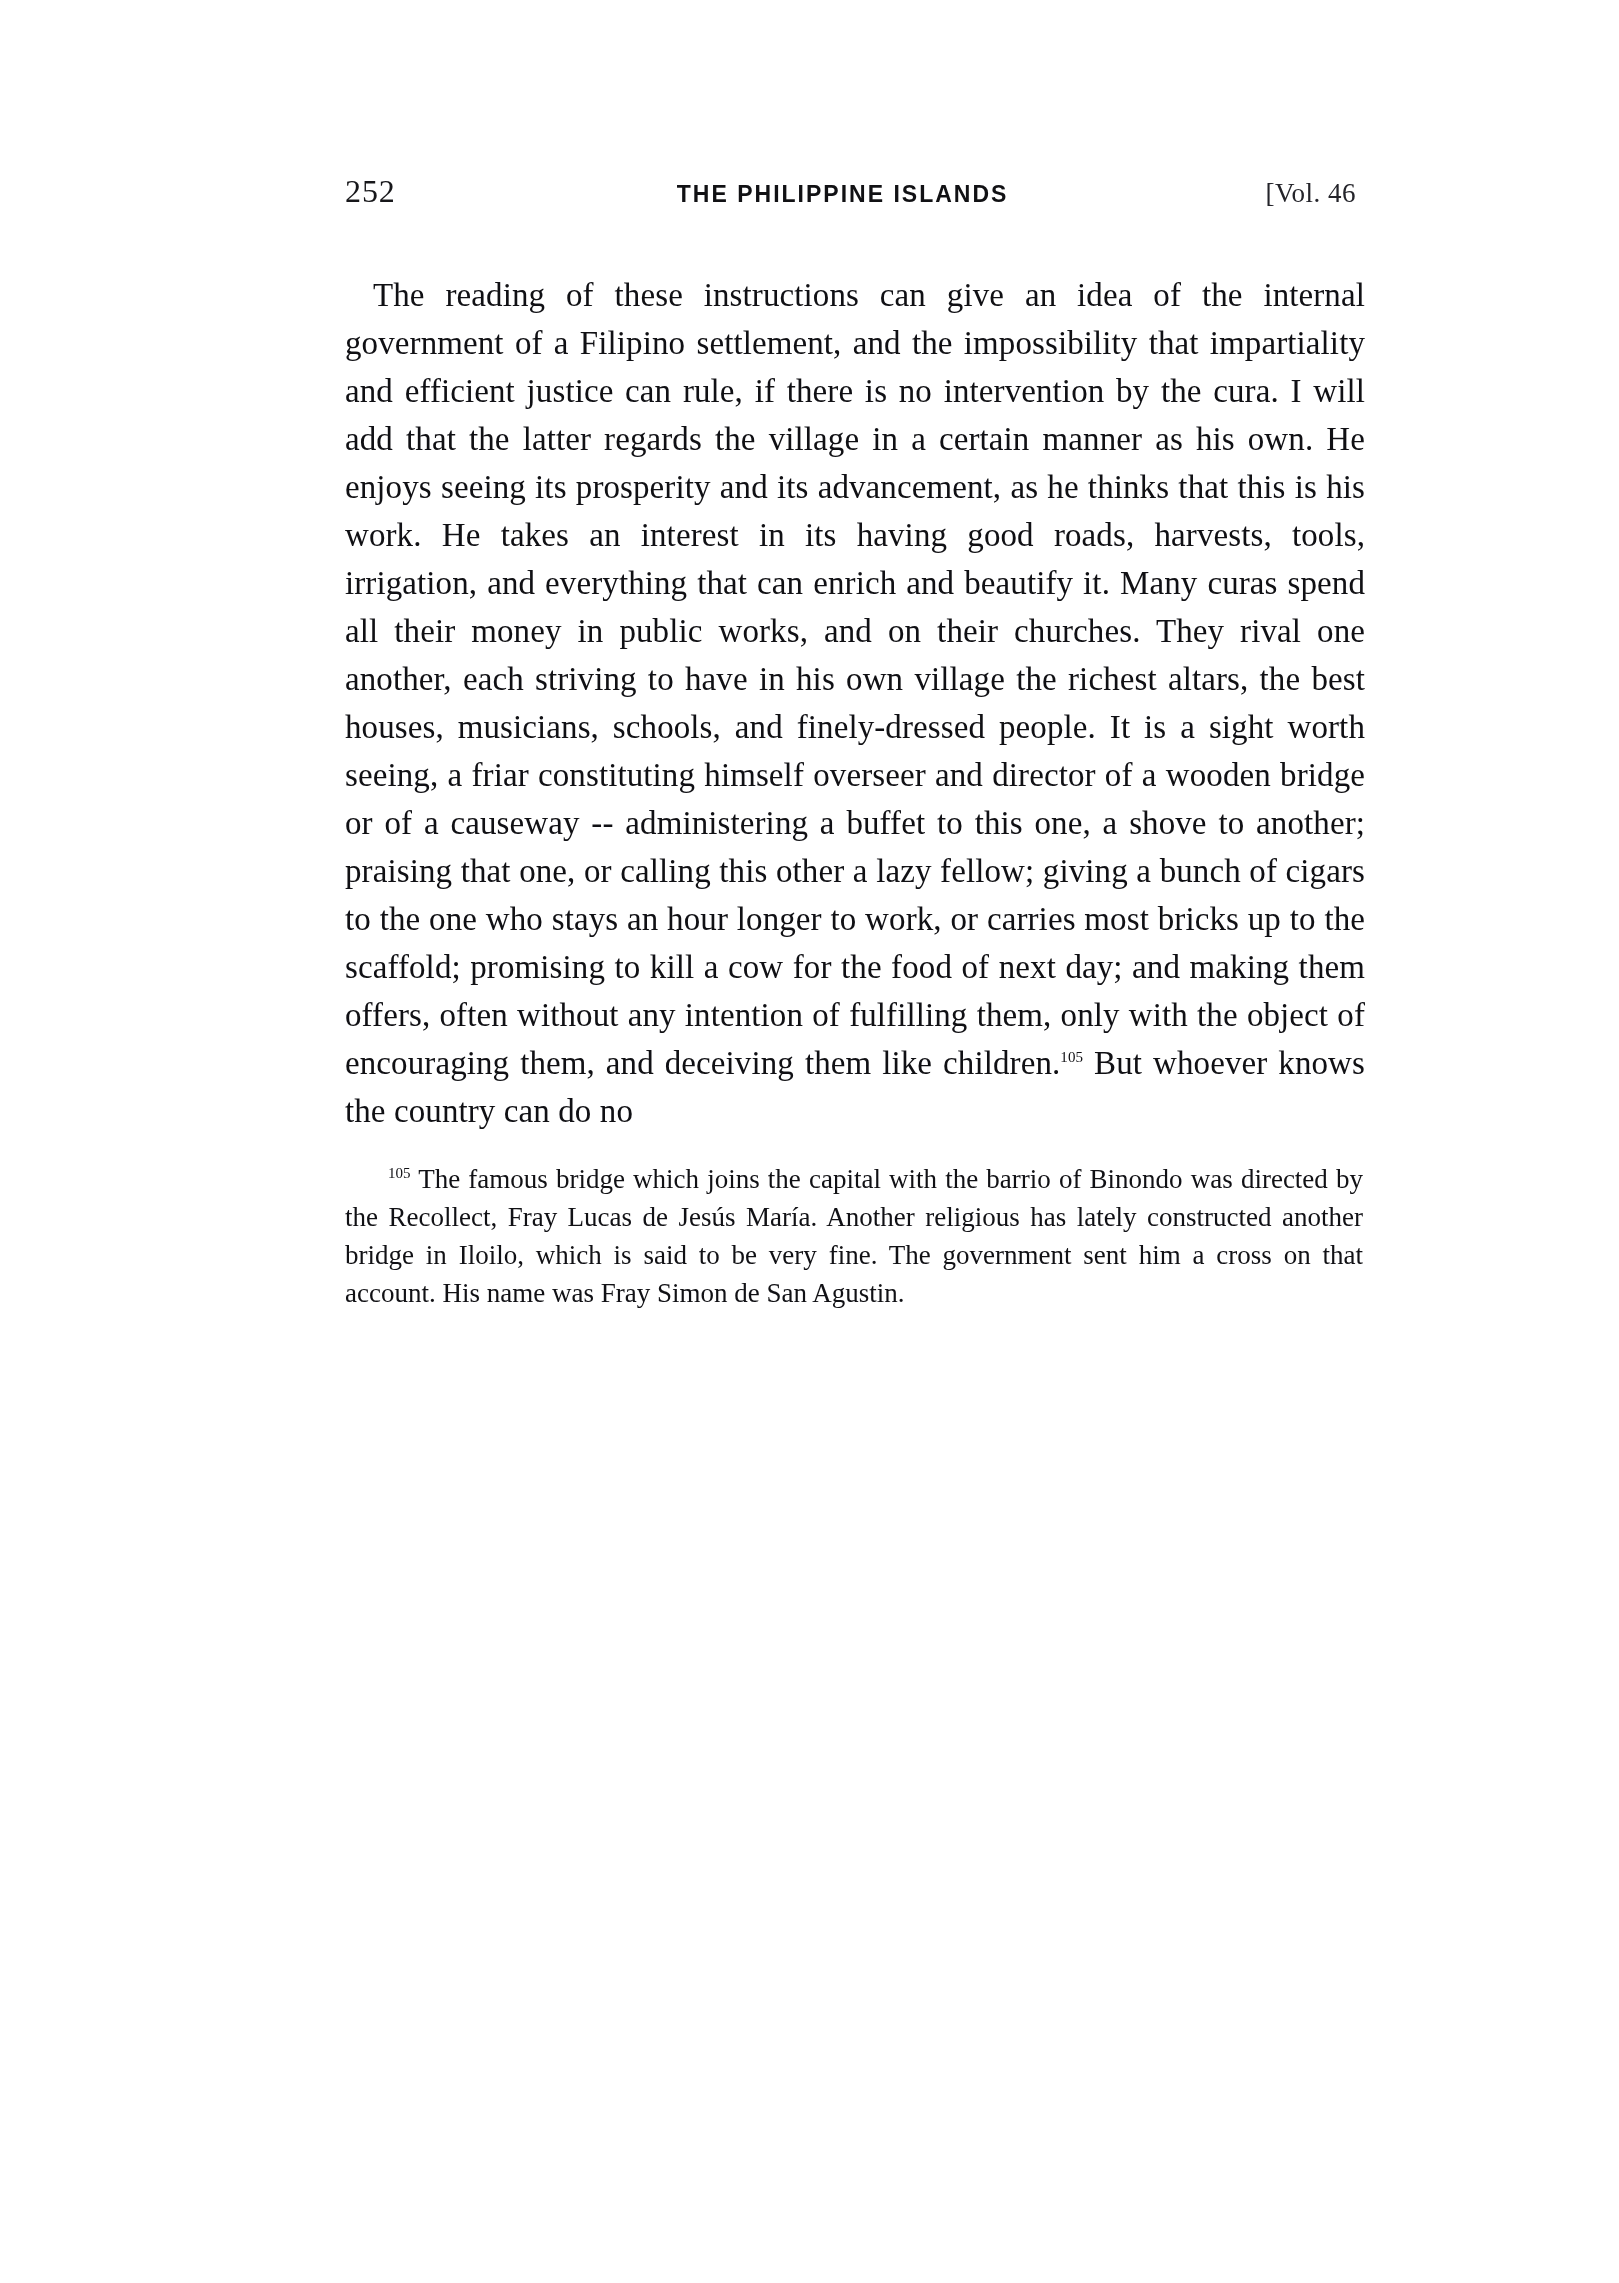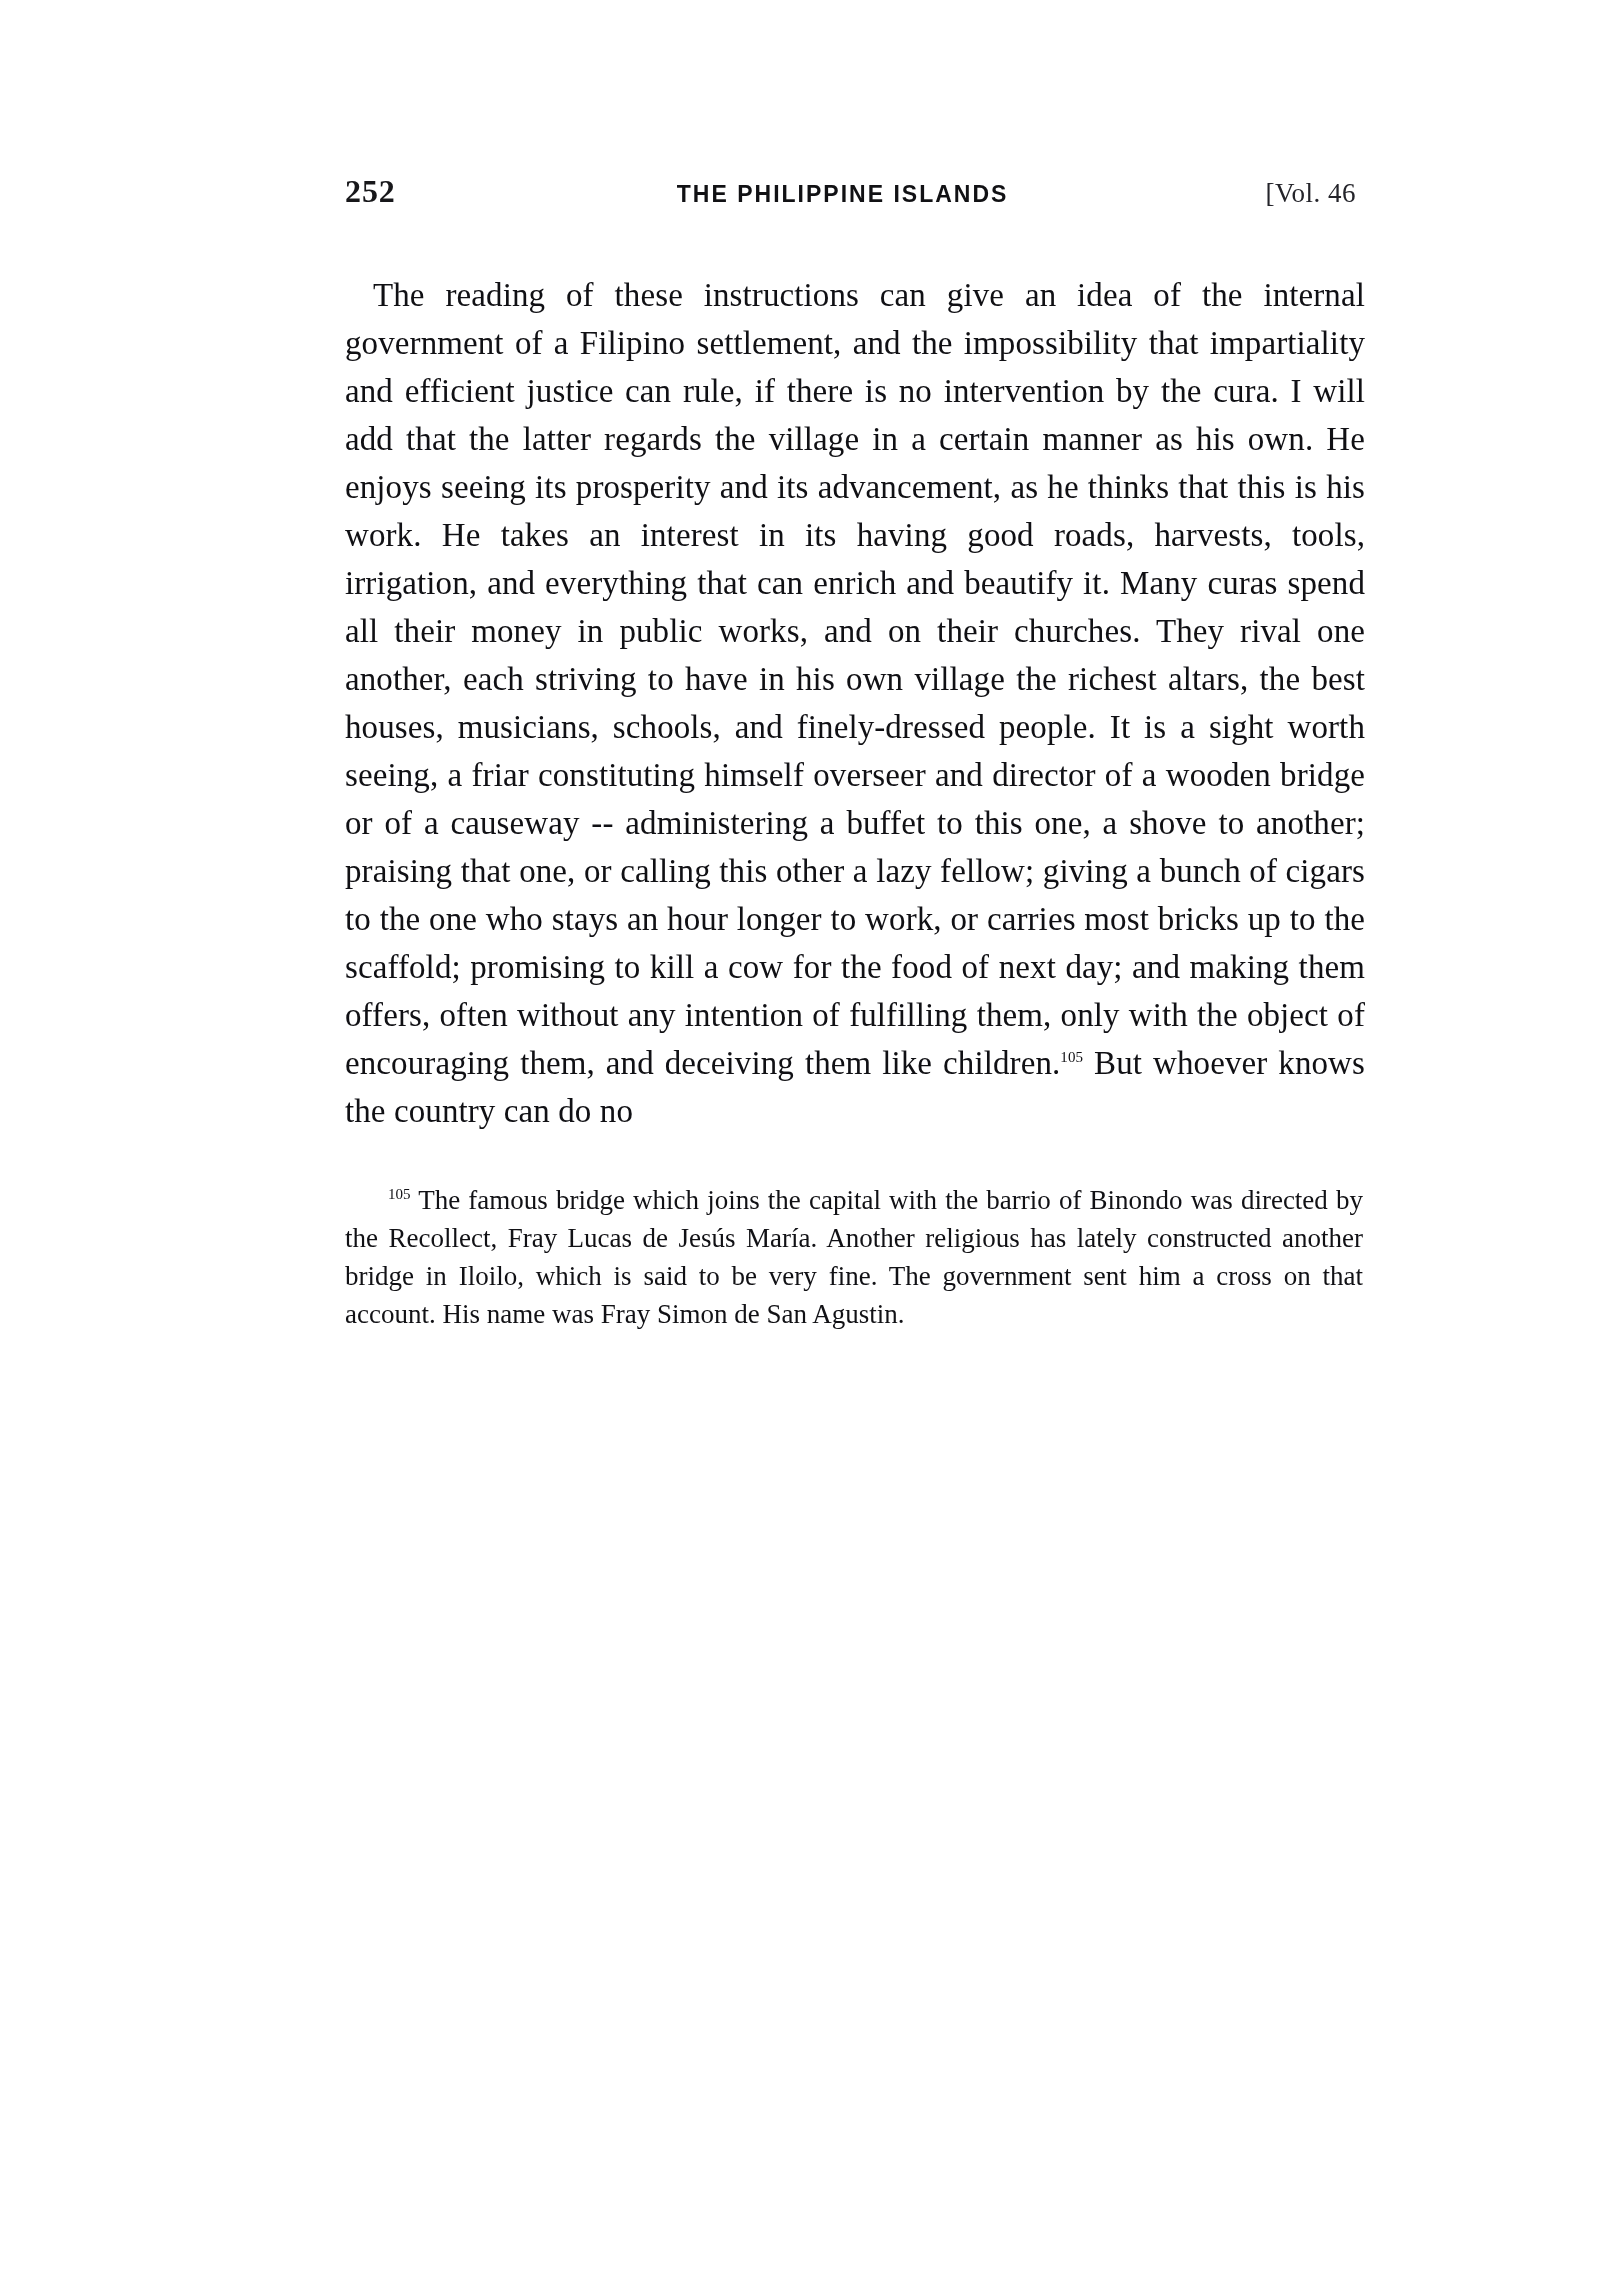--- a/index.html
+++ b/index.html
@@ -29,21 +29,20 @@
     justify-content: space-between;
     width: 1011px;
     margin-left: 0px;
     margin-bottom: 61px;
   }
   .folio {
     font-family: "Liberation Serif", serif;
     font-size: 32px;
     letter-spacing: 0.9px;
     color: #17171a;
-    font-weight: bold;
   }
   .head-title {
     font-family: "Liberation Sans", sans-serif;
     font-size: 23px;
     font-weight: 700;
     letter-spacing: 2px;
     color: #111114;
     margin-left: 24px;
   }
   .vol {
@@ -61,21 +60,21 @@
     color: #101014;
     letter-spacing: 0.1px;
   }
   .body-text p.cont {
     text-indent: 0;
   }
   .body-text p.indent {
     text-indent: 28px;
   }
   .footnote {
-    margin-top: 46px;
+    margin-top: 25px;
     width: 1018px;
   }
   .footnote p {
     margin: 0;
     font-size: 27px;
     line-height: 38px;
     text-align: justify;
     color: #111115;
     text-indent: 43px;
   }

